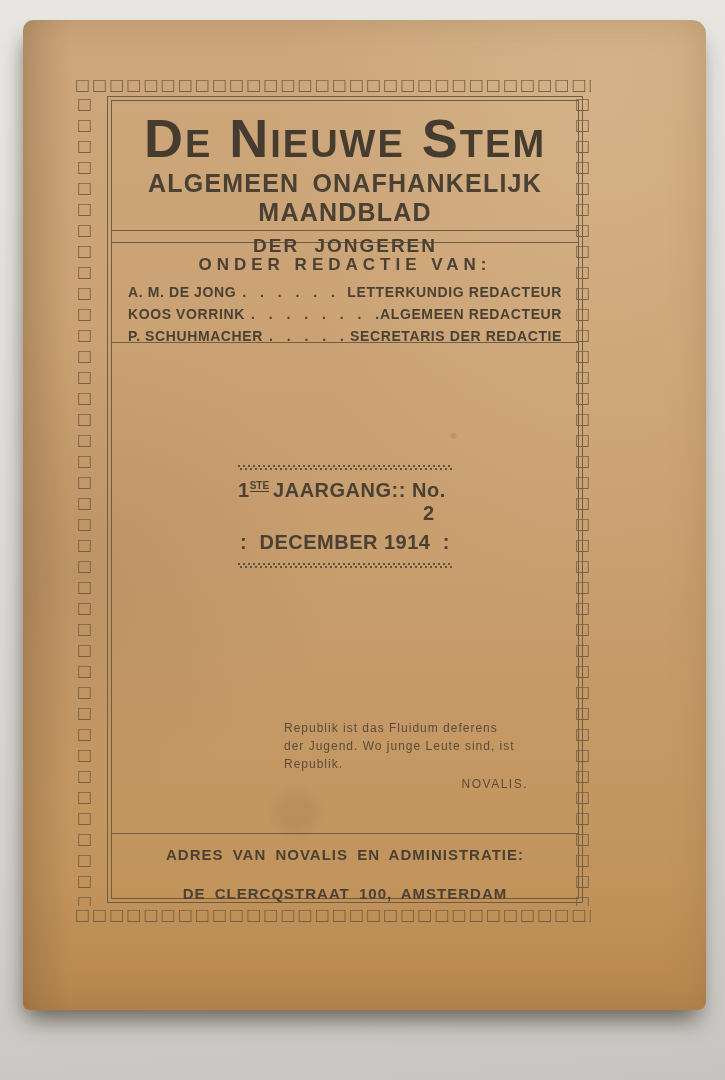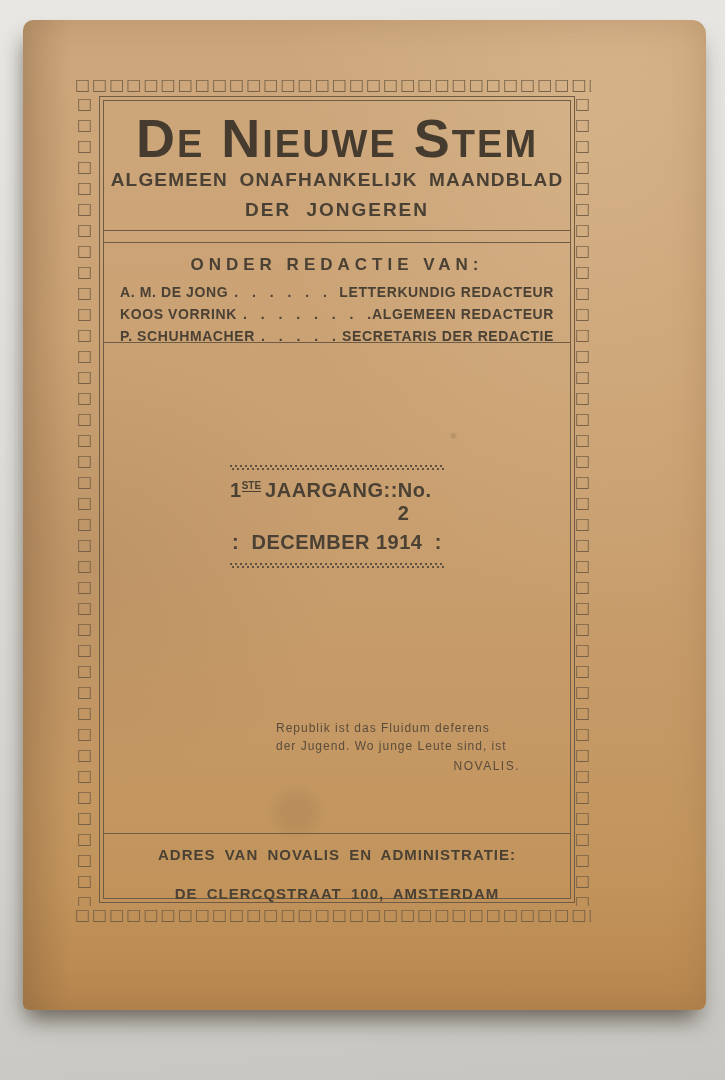--- a/index.html
+++ b/index.html
@@ -32,45 +32,45 @@
     font-size:16px;line-height:18px;letter-spacing:2px;
     opacity:.9;user-select:none;
   }
   .chain-top{left:52px;top:56px;width:516px;height:18px;}
   .chain-bottom{left:52px;top:886px;width:516px;height:18px;}
   .chain-v{writing-mode:vertical-rl;text-orientation:upright;width:18px;height:812px;top:74px;letter-spacing:2px;line-height:18px;}
   .chain-left{left:52px;}
   .chain-right{left:550px;}
   
   .frame{
-    position:absolute;left:76px;top:76px;width:476px;height:807px;
+    position:absolute;left:84px;top:76px;width:476px;height:807px;
     border:1px solid #6f5c44;box-sizing:border-box;
   }
   .frame-inner{
     position:absolute;inset:3px;border:1px solid #6f5c44;pointer-events:none;
   }
   .divider{position:absolute;left:3px;right:3px;height:0;border-top:1px solid #6f5c44;}
   .div-1{top:133px;} .div-2{top:145px;} .div-3{top:245px;} .div-4{top:736px;}
   
   .sec-title{position:absolute;top:0;left:0;right:0;text-align:center;color:#453c2f;}
   .sec-title h1{
     margin:12px 0 0;font-weight:bold;font-size:54px;line-height:58px;
     font-variant:small-caps;letter-spacing:2px;color:#453c2f;
   }
-  .sub1{margin-top:2px;font-size:19px;font-weight:bold;letter-spacing:1.2px;word-spacing:5px;color:#4a4134;}
+  .sub1{margin-top:2px;font-size:25px;font-weight:bold;letter-spacing:1.2px;word-spacing:5px;color:#4a4134;}
   .sub2{margin-top:8px;font-size:19px;font-weight:bold;letter-spacing:2px;word-spacing:8px;color:#4a4134;}
   
   .sec-editors{position:absolute;top:145px;left:0;right:0;padding:13px 20px 0;box-sizing:border-box;color:#4a4134;}
   .ed-heading{text-align:center;font-size:17px;font-weight:bold;letter-spacing:5px;margin-bottom:6px;}
   .ed-row{display:flex;align-items:baseline;font-size:14px;font-weight:bold;letter-spacing:.6px;line-height:22px;}
   .ed-name{white-space:nowrap;}
   .ed-dots{flex:1;overflow:hidden;text-align:center;letter-spacing:5px;white-space:nowrap;padding:0 6px;}
   .ed-role{white-space:nowrap;text-align:right;}
   
-  .issue-block{position:absolute;top:368px;left:50%;transform:translateX(-50%);width:214px;text-align:left;color:#4a4134;}
+  .issue-block{position:absolute;top:368px;left:50%;transform:translateX(-50%);width:214px;text-align:center;color:#4a4134;}
   .deco-rule{
     height:5px;
     background-image:
       repeating-linear-gradient(90deg,#5f5140 0 2px,rgba(0,0,0,0) 2px 5px),
       repeating-linear-gradient(90deg,#5f5140 0 2px,rgba(0,0,0,0) 2px 5px);
     background-size:100% 2px,100% 2px;
     background-position:0 0,2px 3px;
     background-repeat:no-repeat;
   }
   .issue-line1{display:flex;justify-content:space-between;align-items:baseline;margin-top:9px;font-size:20px;font-weight:bold;letter-spacing:.5px;}
@@ -139,20 +139,21 @@
         <span>:</span>
         <span>DECEMBER 1914</span>
         <span>:</span>
       </div>
       <div class="deco-rule bottom"></div>
     </div>
 
     <div class="quote-block">
       <div>Republik ist das Fluidum deferens</div>
       <div>der Jugend. Wo junge Leute sind, ist</div>
+      <div>Republik.</div>
       <div class="quote-attrib">NOVALIS.</div>
     </div>
 
     <div class="sec-address">
       <div class="addr1">ADRES VAN NOVALIS EN ADMINISTRATIE:</div>
       <div class="addr2">DE CLERCQSTRAAT 100, AMSTERDAM</div>
     </div>
   </div>
 </div>
 

